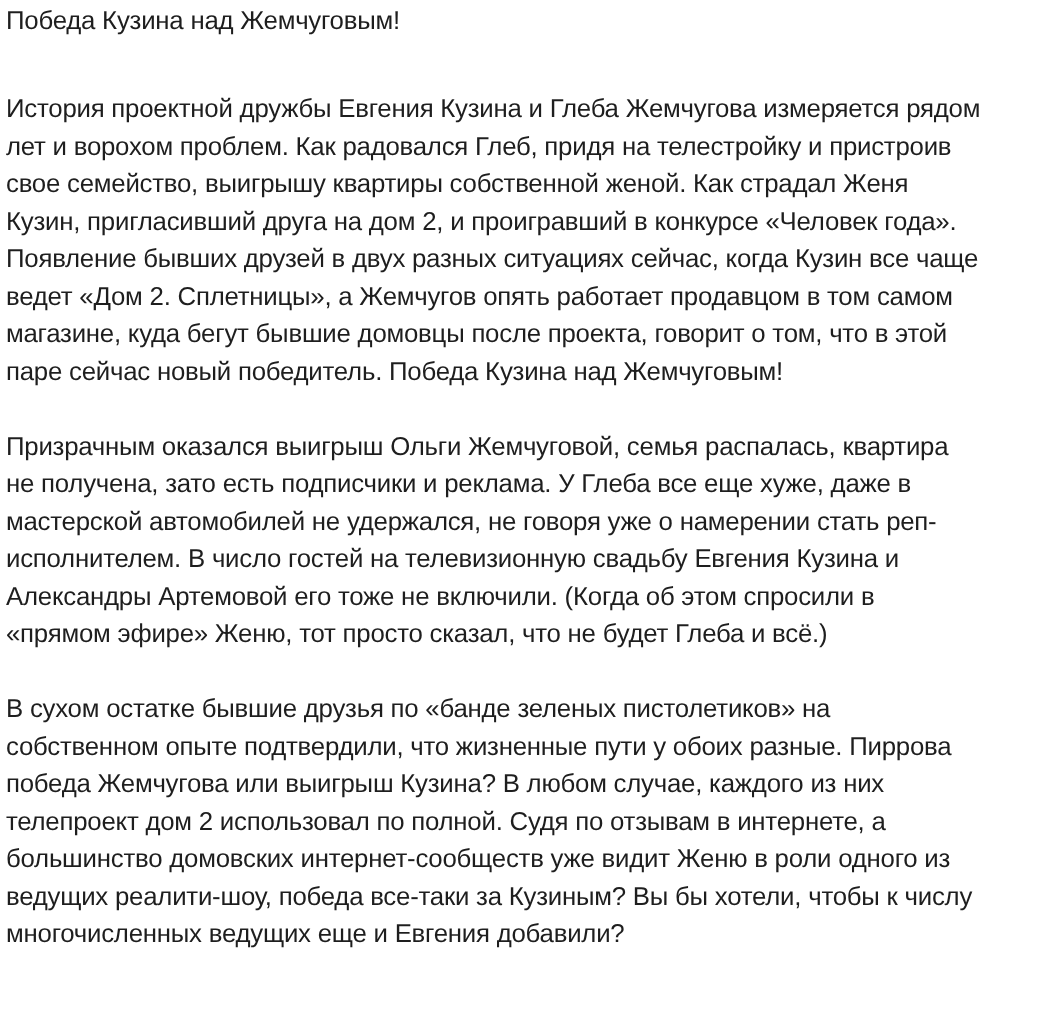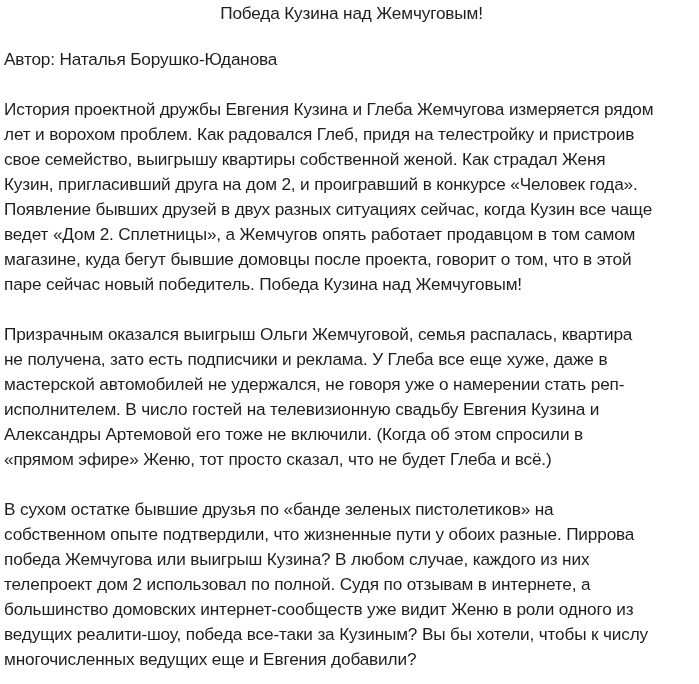--- a/index.html
+++ b/index.html
@@ -17,29 +17,28 @@
     .doc {
       padding: 1px 0 0 4px;
       font-size: 17.2px;
       line-height: 25px;
       letter-spacing: -0.15px;
     }
     .doc p {
       margin: 0 0 25px 0;
       white-space: pre-line;
     }
-    .doc p.title { margin-bottom: 21px; text-align: center; }
+    .doc p.title { margin-bottom: 34px; }
     .doc p.author { margin-bottom: 25px; }
   </style>
 </head>
 <body>
 
 <div class="doc">
   <p class="title">Победа Кузина над Жемчуговым!</p>
-  <p class="author">Автор: Наталья Борушко-Юданова</p>
   <p>История проектной дружбы Евгения Кузина и Глеба Жемчугова измеряется рядом
 лет и ворохом проблем. Как радовался Глеб, придя на телестройку и пристроив
 свое семейство, выигрышу квартиры собственной женой. Как страдал Женя
 Кузин, пригласивший друга на дом 2, и проигравший в конкурсе «Человек года».
 Появление бывших друзей в двух разных ситуациях сейчас, когда Кузин все чаще
 ведет «Дом 2. Сплетницы», а Жемчугов опять работает продавцом в том самом
 магазине, куда бегут бывшие домовцы после проекта, говорит о том, что в этой
 паре сейчас новый победитель. Победа Кузина над Жемчуговым!</p>
   <p>Призрачным оказался выигрыш Ольги Жемчуговой, семья распалась, квартира
 не получена, зато есть подписчики и реклама. У Глеба все еще  хуже, даже в

